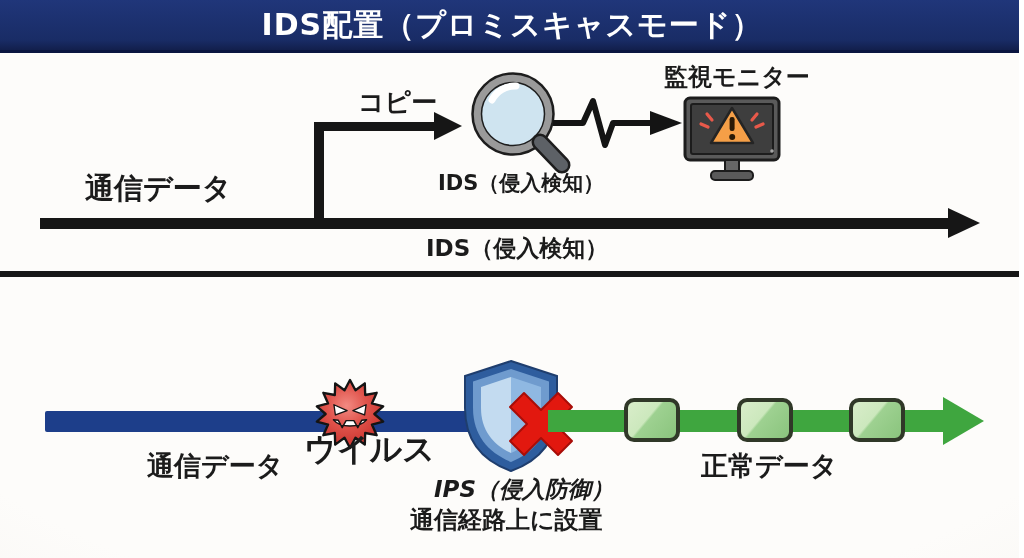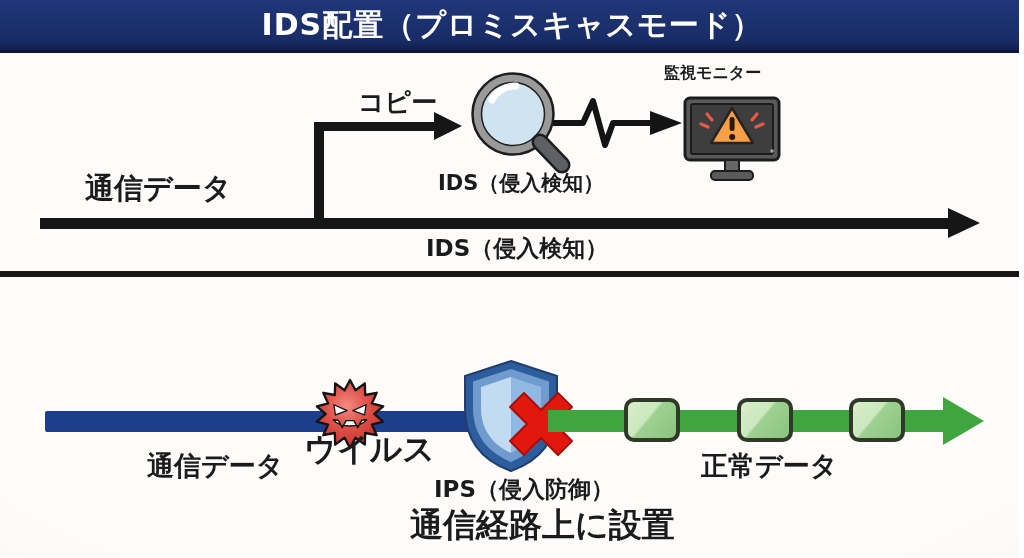--- a/index.html
+++ b/index.html
@@ -23,21 +23,21 @@
   .main-arrowhead{position:absolute;left:948px;top:208px;width:0;height:0;
     border-top:15px solid transparent;border-bottom:15px solid transparent;border-left:32px solid #161616;}
   .branch-vertical{position:absolute;left:314px;top:122px;width:10px;height:100px;background:#161616;}
   .branch-horizontal{position:absolute;left:314px;top:122px;width:122px;height:9px;background:#161616;}
   .branch-arrowhead{position:absolute;left:434px;top:112px;width:0;height:0;
     border-top:14px solid transparent;border-bottom:14px solid transparent;border-left:28px solid #161616;}
 
   .ids-traffic-label{left:85px;top:173px;font-size:29px;}
   .copy-label{left:358px;top:88px;font-size:26px;}
   .ids-device-label{left:438px;top:172px;font-size:21px;}
-  .monitor-label{left:664px;top:64px;font-size:16px;}
+  .monitor-label{left:664px;top:64px;font-size:24px;}
   .ids-line-label{left:426px;top:236px;font-size:23px;}
   .continue-label{left:822px;top:238px;font-size:27px;}
 
   .magnifier-svg{position:absolute;left:458px;top:68px;}
   .zigzag-svg{position:absolute;left:551px;top:95px;}
   .monitor-svg{position:absolute;left:682px;top:95px;}
 
   
   .blue-line{position:absolute;left:45px;top:411px;width:425px;height:21px;background:#1d3e8a;border-radius:2px;}
   .green-line{position:absolute;left:548px;top:410px;width:397px;height:22px;background:#3fa63f;}
@@ -48,22 +48,22 @@
   .shield-svg{position:absolute;left:455px;top:357px;}
   .block-x-svg{position:absolute;left:498px;top:381px;}
 
   .packet{position:absolute;top:398px;width:56px;height:44px;border:4px solid #303828;border-radius:10px;
     background:linear-gradient(130deg,#d9edca 0%,#cce8bd 42%,#9ed191 46%,#8ac47d 100%);box-sizing:border-box;}
   .packet-1{left:624px;} .packet-2{left:737px;} .packet-3{left:849px;}
 
   .ips-traffic-label{left:147px;top:451px;font-size:27px;}
   .virus-label{left:304px;top:432px;font-size:32px;}
   .normal-label{left:701px;top:451px;font-size:27px;}
-  .ips-device-label{left:434px;top:477px;font-size:23px;}
-  .placement-label{left:410px;top:507px;font-size:33px;}
+  .ips-device-label{left:434px;top:477px;font-size:23px;font-style:italic;}
+  .placement-label{left:410px;top:507px;font-size:24px;}
 </style>
 </head>
 <body>
 
 <div class="canvas">
 
   <div class="banner banner-ids">
     <span>IDS配置（プロミスキャスモード）</span>
   </div>
 

